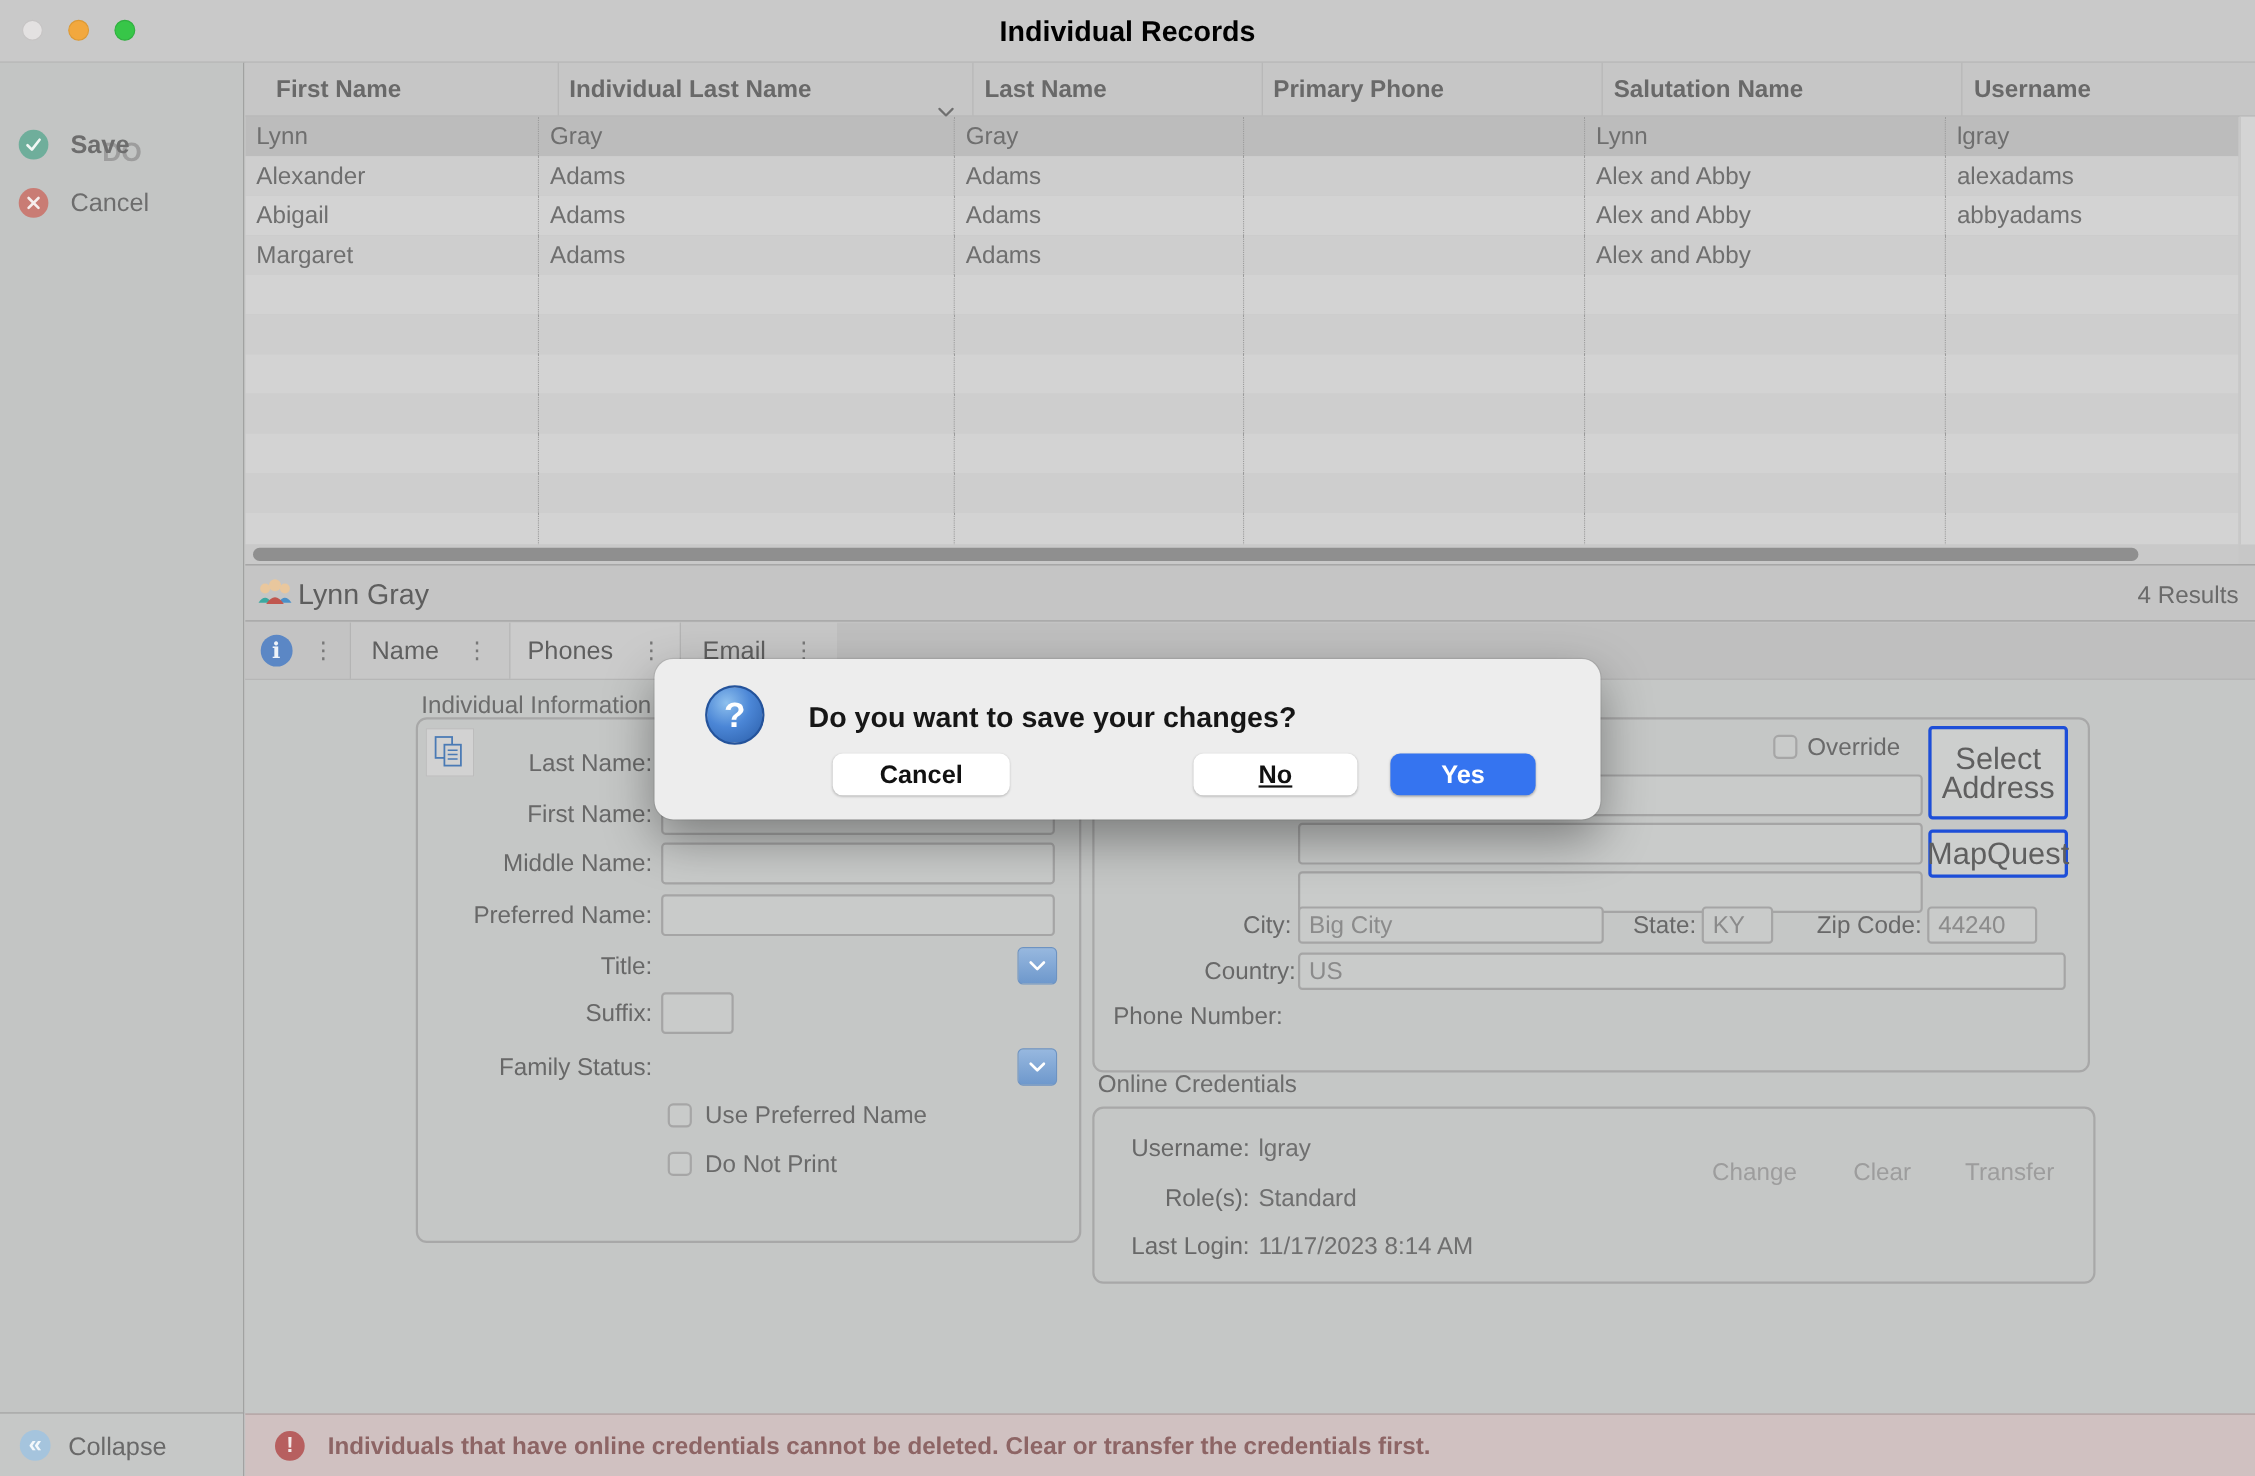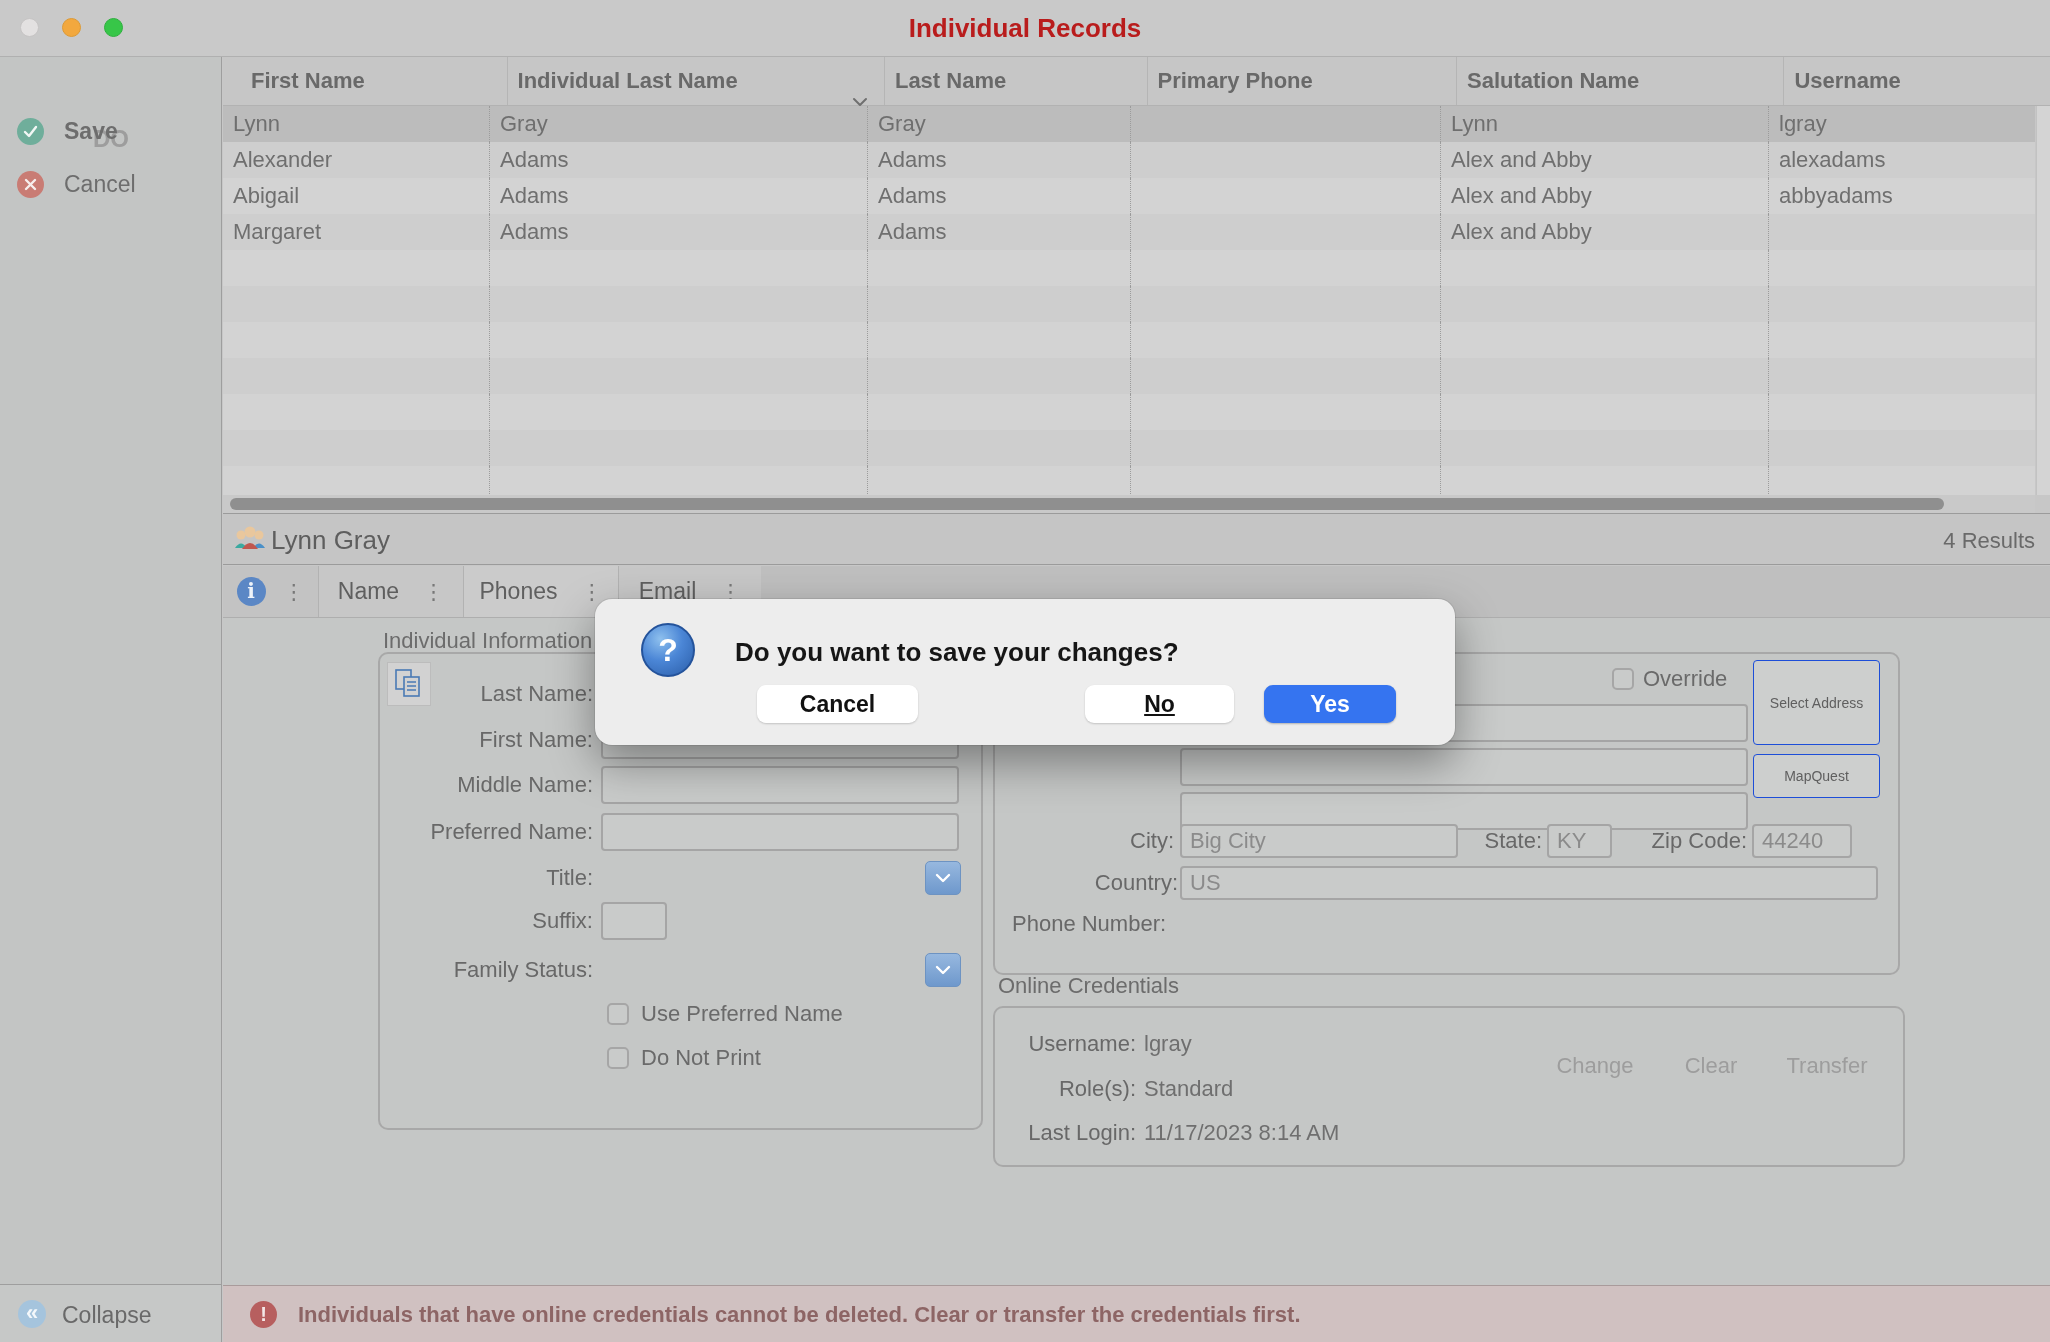--- a/index.html
+++ b/index.html
@@ -8,21 +8,21 @@
   #screen { position:relative; width:2050px; height:1342px; background:#c7c7c7; overflow:hidden;
             -webkit-font-smoothing:antialiased; }
   .abs { position:absolute; }
 
   
   #titlebar { left:0; top:0; width:2050px; height:57px; background:#c9c9c9; border-bottom:1px solid #b0b0b0; }
   .tl { width:19px; height:19px; border-radius:50%; top:18px; }
   #tl-close { left:20px;  background:#e3e1e1; border:1px solid #c6c4c4; }
   #tl-min   { left:62px;  background:#f2a83e; border:1px solid #dd9a35; }
   #tl-max   { left:104px; background:#37c648; border:1px solid #2fb03f; }
-  #win-title { left:0; top:13px; width:2050px; text-align:center; font-size:26px; font-weight:bold; color:#b91c1c; }
+  #win-title { left:0; top:13px; width:2050px; text-align:center; font-size:26px; font-weight:bold; color:#000000; }
 
   
   #sidebar { left:0; top:57px; width:222px; height:1227px; background:#c3c5c4; border-right:1px solid #9e9e9e; }
   #sb-header { left:0; top:68px; width:222px; text-align:center; font-size:24px; font-weight:bold; color:#9d9d9d; }
   .sb-item { left:0; width:222px; height:40px; cursor:default; }
   .sb-ico { left:17px; top:3px; width:27px; height:27px; border-radius:50%; }
   .sb-ico svg { position:absolute; left:5px; top:5px; }
   .sb-label { position:absolute; left:64px; top:3px; font-size:23px; color:#6d6d6d; line-height:27px; }
   #collapsebar { left:0; top:1284px; width:222px; height:58px; background:#c6c8c7; border-top:1px solid #9e9e9e; border-right:1px solid #9e9e9e; }
   #collapse-ico { left:18px; top:15px; width:28px; height:28px; border-radius:50%; background:#a5c4dd; color:#f4f8fb;
@@ -71,21 +71,21 @@
   #form { left:223px; top:618px; width:1827px; height:667px; background:#c5c7c6; }
   .grouplabel { font-size:22px; color:#6c6c6c; }
   .groupbox { border:2px solid #a8a8a8; border-radius:10px; }
   .flabel { font-size:22px; color:#686868; text-align:right; line-height:38px; }
   .finput { background:#c9cbca; border:2px solid #a5a5a5; border-radius:4px; font-size:22px; color:#8b8b8b;
             line-height:30px; padding:0 8px; }
   .ddbtn { width:36px; height:34px; border-radius:5px; border:1px solid #6d93c2;
            background:linear-gradient(#97b8df,#6e98cc); display:flex; align-items:center; justify-content:center; }
   .cb { width:22px; height:22px; border:2px solid #a6a6a6; border-radius:5px; background:#c9cbca; }
   .cblabel { font-size:22px; color:#6a6a6a; line-height:22px; }
-  .fbtn { background:#cdcfce; border:1px solid #1d4ed8; border-radius:4px; font-size:14px; color:#5f5f5f;
+  .fbtn { background:#cdcfce; border:3px solid #1d4ed8; border-radius:4px; font-size:28px; color:#5f5f5f;
           display:flex; align-items:center; justify-content:center; text-align:center; line-height:26px; }
   .oclabel { font-size:22px; color:#686868; text-align:right; }
   .ocvalue { font-size:22px; color:#6f6f6f; }
   .ocaction { font-size:22px; color:#9d9d9d; text-align:center; }
 
   
   #statusbar { left:223px; top:1285px; width:1827px; height:57px; background:#d0c1c1; border-top:1px solid #a99b9b; }
   #status-ico { left:27px; top:15px; width:27px; height:27px; border-radius:50%; background:#b75f5f; color:#f3e7e7;
                 font-weight:bold; font-size:20px; text-align:center; line-height:27px; }
   #status-msg { left:75px; top:16px; font-size:22px; font-weight:bold; color:#8d6565; }

